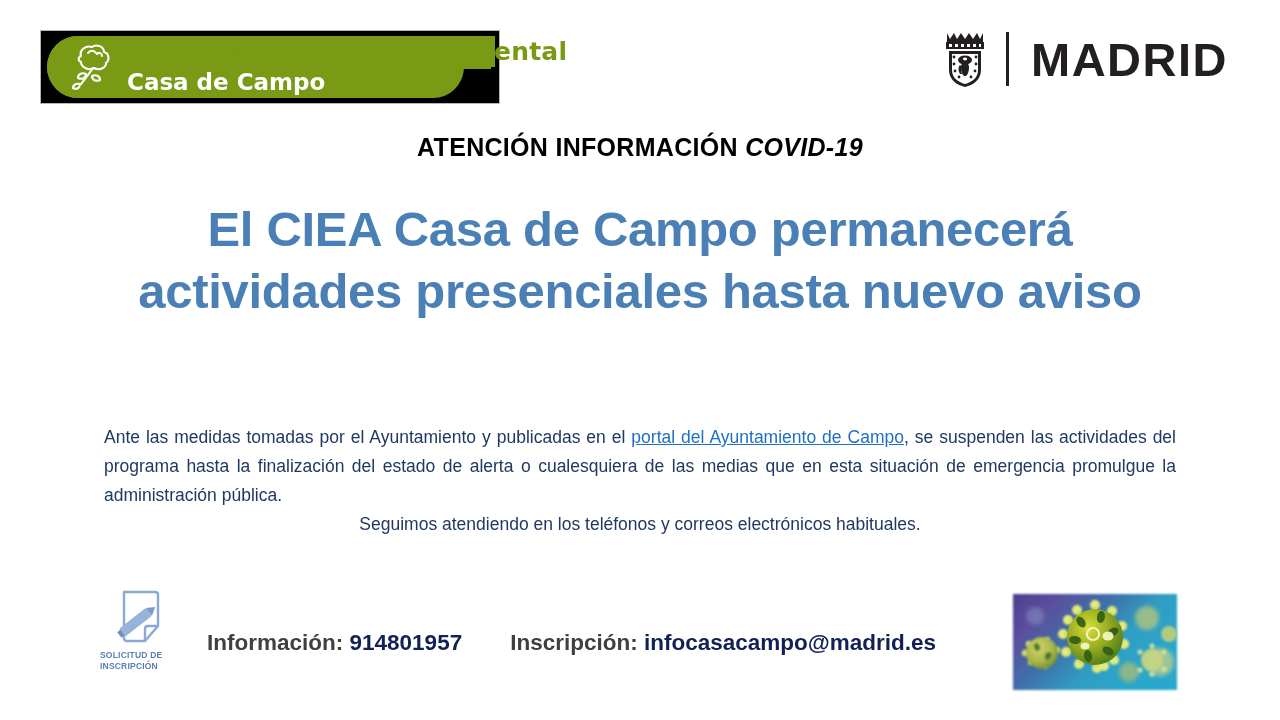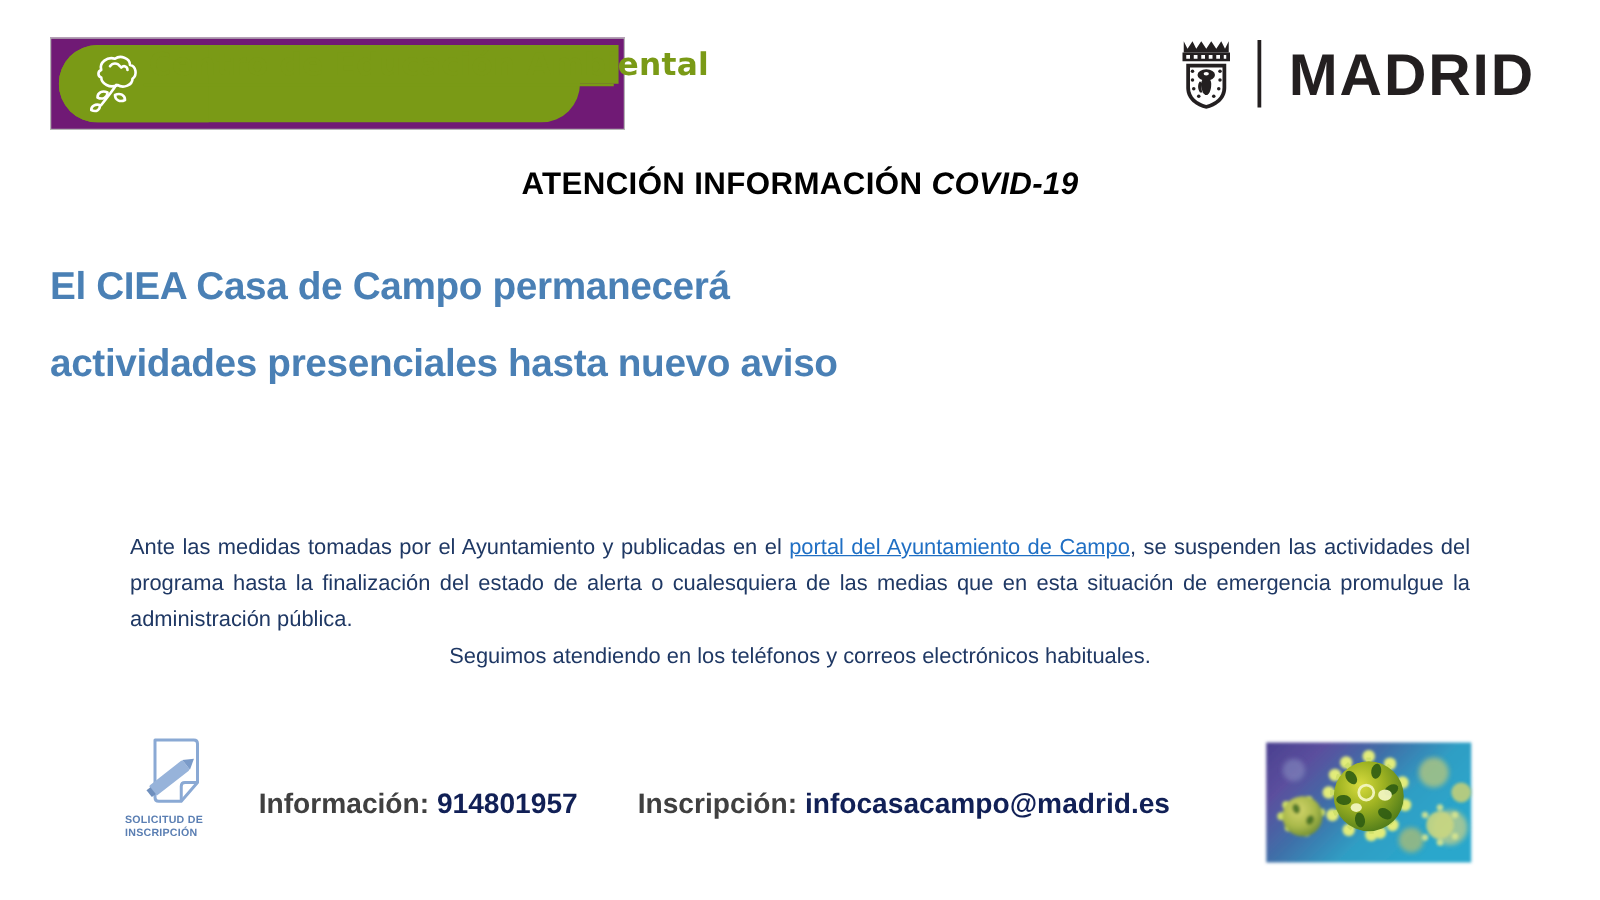--- a/index.html
+++ b/index.html
@@ -25,21 +25,21 @@
     height: 115px;
   }
 
   .cea-logo-box {
     position: absolute;
     left: 40px;
     top: 30px;
     width: 460px;
     height: 74px;
     border: 1px solid #b6b6b6;
-    background: #701a75;
+    background: #000000;
     box-sizing: border-box;
   }
   .cea-pill {
     position: absolute;
     left: 6px;
     top: 5px;
     width: 448px;
     height: 62px;
   }
   .cea-pill-shape {
@@ -133,22 +133,23 @@
   .attention .covid {
     font-style: italic;
   }
 
   
   .headline {
     position: absolute;
     top: 198px;
     left: 40px;
     width: 1200px;
-    font-family: "Liberation Sans", sans-serif;
-    font-size: 31px;
+    text-align: center;
+    font-family: "Liberation Sans", sans-serif;
+    font-size: 49px;
     font-weight: bold;
     line-height: 62px;
     color: #4a80b5;
     letter-spacing: -0.3px;
   }
   .headline .hl-line { display: block; white-space: nowrap; }
 
   
   .body-copy {
     position: absolute;
@@ -237,20 +238,21 @@
           <path d="M36,14 C38,12 41,13 41,16"></path>
           <path d="M32,28 C28,34 24,39 20,44"></path>
           <path d="M25,34 C21,32 17,34 17,38 C21,40 25,38 25,34 Z"></path>
           <path d="M31,36 C35,34 39,36 39,40 C35,42 31,40 31,36 Z"></path>
           <path d="M19,44 C15,43 12,45 12,48 C16,50 19,48 19,44 Z"></path>
         </g>
       </svg>
 
       <div class="cea-line1">Centro de Educación Ambiental</div>
       <div class="cea-underline"></div>
+      <div class="cea-line2">Casa de Campo</div>
     </div>
   </div>
 
   <div class="madrid-logo">
     <svg class="madrid-crest" viewBox="0 0 46 58">
 
       <g fill="#231f20">
         <path d="M5,3 L8,9 L12,3 L15,9 L19,3 L23,9 L27,3 L31,9 L35,3 L38,9 L41,3 L41,12 L5,12 Z"></path>
         <rect x="4" y="12" width="38" height="7"></rect>
       </g>

